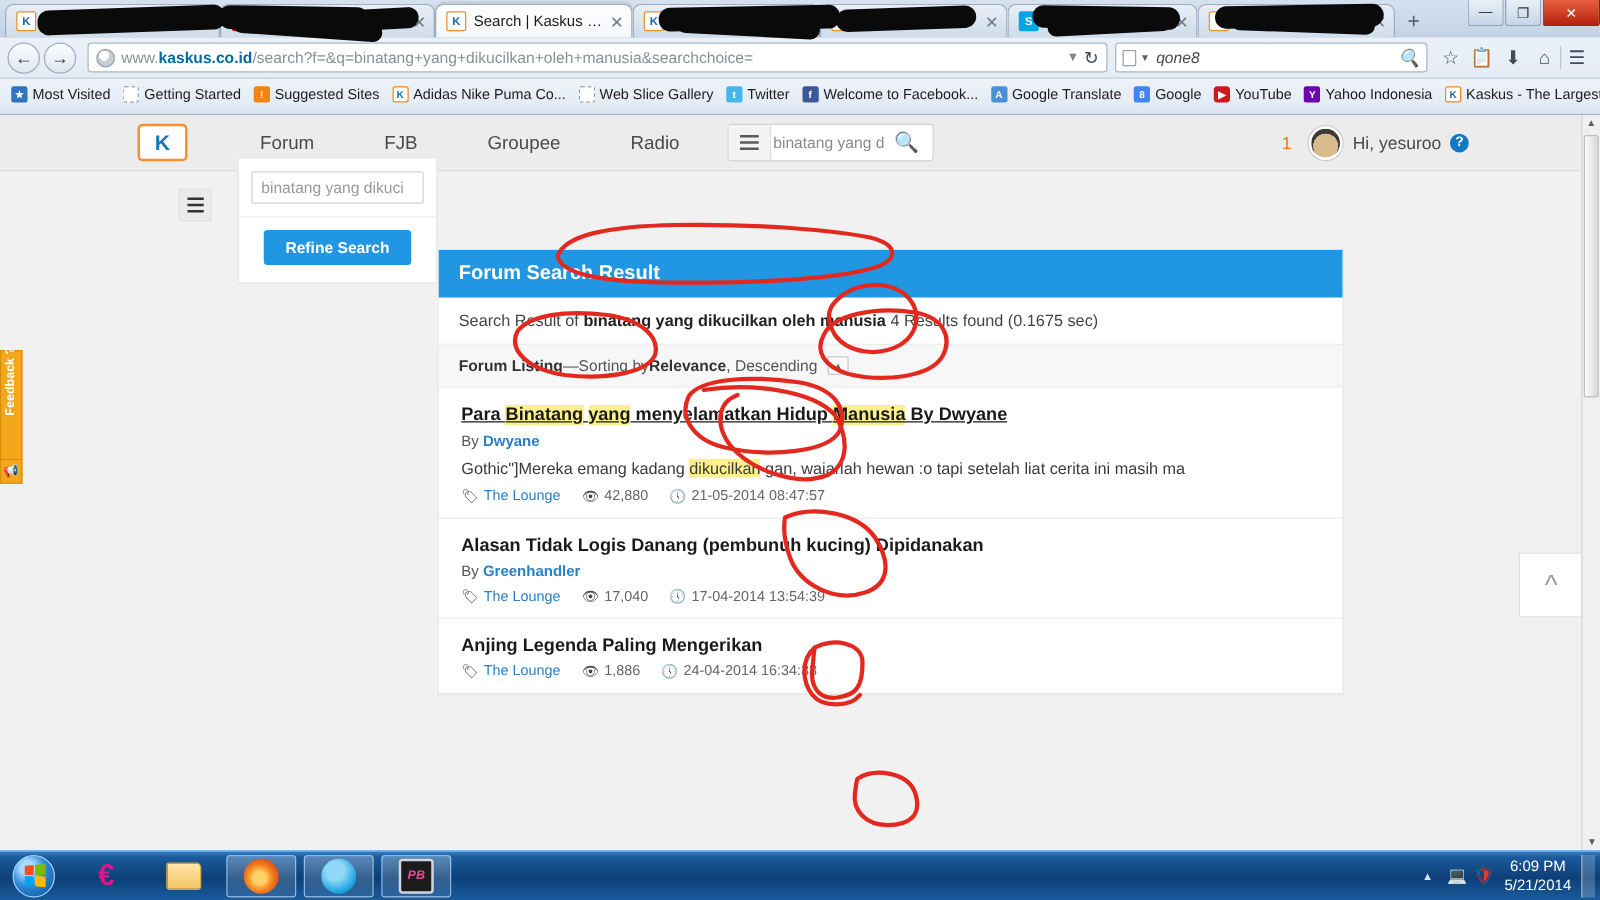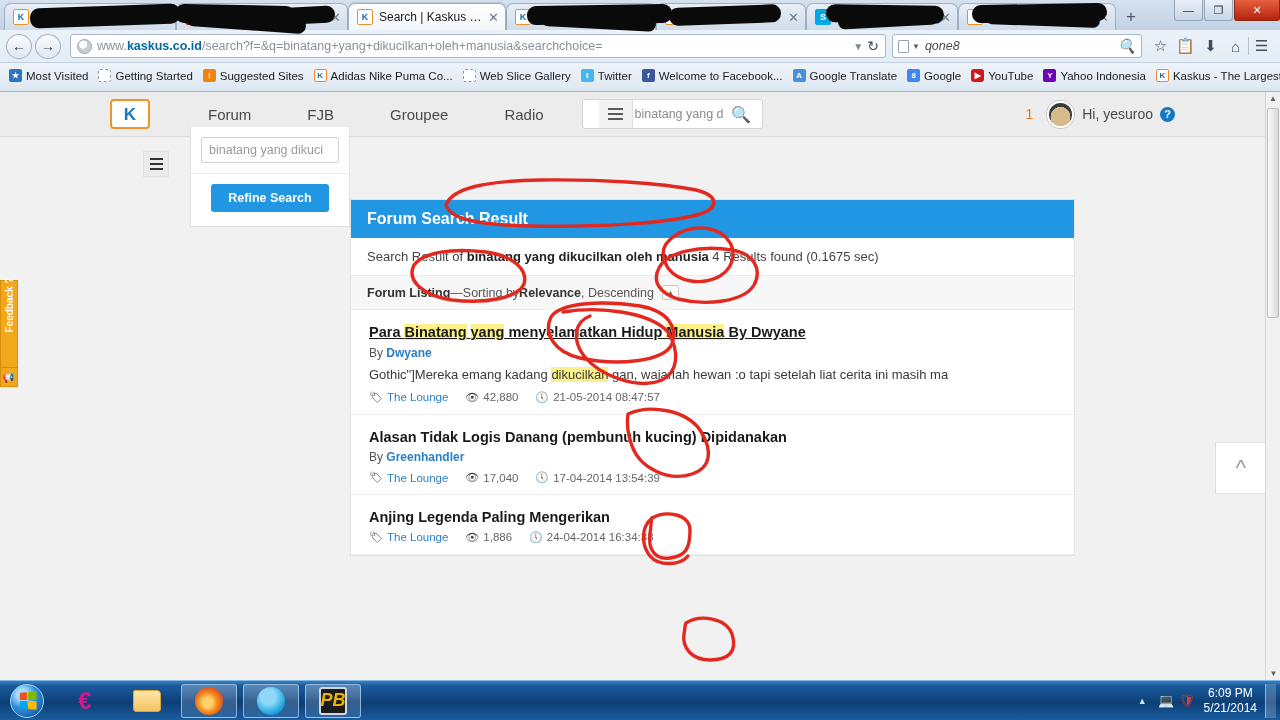--- a/index.html
+++ b/index.html
@@ -151,21 +151,20 @@
   }
   .k-nav { display: flex; align-items: center; margin-left: 30px; }
   .k-nav a {
     color: #4a4a4a; font-size: 15px; text-decoration: none;
     padding: 0 28px; font-weight: 500;
   }
   .k-searchwrap {
     display: flex; align-items: center; height: 30px;
     background: #fff; border: 1px solid #d4d4d4; border-radius: 3px;
     margin-left: 10px;
-    padding-left: 16px;
   }
   .k-burger {
     width: 34px; height: 28px; background: #f3f3f3;
     display: flex; flex-direction: column; align-items: center; justify-content: center;
     border-right: 1px solid #e0e0e0;
   }
   .k-burger i { display: block; width: 15px; height: 2px; background: #5a5a5a; margin: 1.5px 0; }
   .k-searchwrap input {
     border: none; outline: none; width: 95px; font-size: 12.5px;
     color: #8b8b8b; font-family: "Liberation Sans", sans-serif;
@@ -331,21 +330,21 @@
     border-radius: 50%;
     background: radial-gradient(circle at 45% 55%, #ffd36b 0 22%, #f68a1e 45%, #d9441d 78%, #8e2a8e 100%);
     width: 28px; height: 28px;
   }
   .tico.sk {
     border-radius: 50%; background: radial-gradient(circle at 40% 35%, #8fd8f7 0 30%, #18a3df 70%, #0b7bb5 100%);
     width: 28px; height: 28px;
   }
   .tico.pb {
     background: #1c1c1c; border: 2px solid #cfd6dd; border-radius: 3px;
-    color: #eab308; font-weight: bold; font-size: 18px; font-style: italic;
+    color: #ec4899; font-weight: bold; font-size: 10px; font-style: italic;
     width: 28px; height: 28px;
   }
   .tray { margin-left: auto; display: flex; align-items: center; padding-right: 4px; }
   .tray .tri { color: #cfe3f5; font-size: 9px; padding: 0 9px; }
   .tray .ticon { width: 21px; height: 18px; display:flex; align-items:center; justify-content:center; font-size: 13px; }
   .clock { color: #fff; font-size: 12px; text-align: center; line-height: 1.25; padding: 0 8px 0 6px; }
   .showdesk { width: 11px; height: 34px; background: rgba(255,255,255,.2); border-left: 1px solid rgba(255,255,255,.45); }
 
   
   .redact { position: absolute; background: #0a0a0a; border-radius: 9px; }

